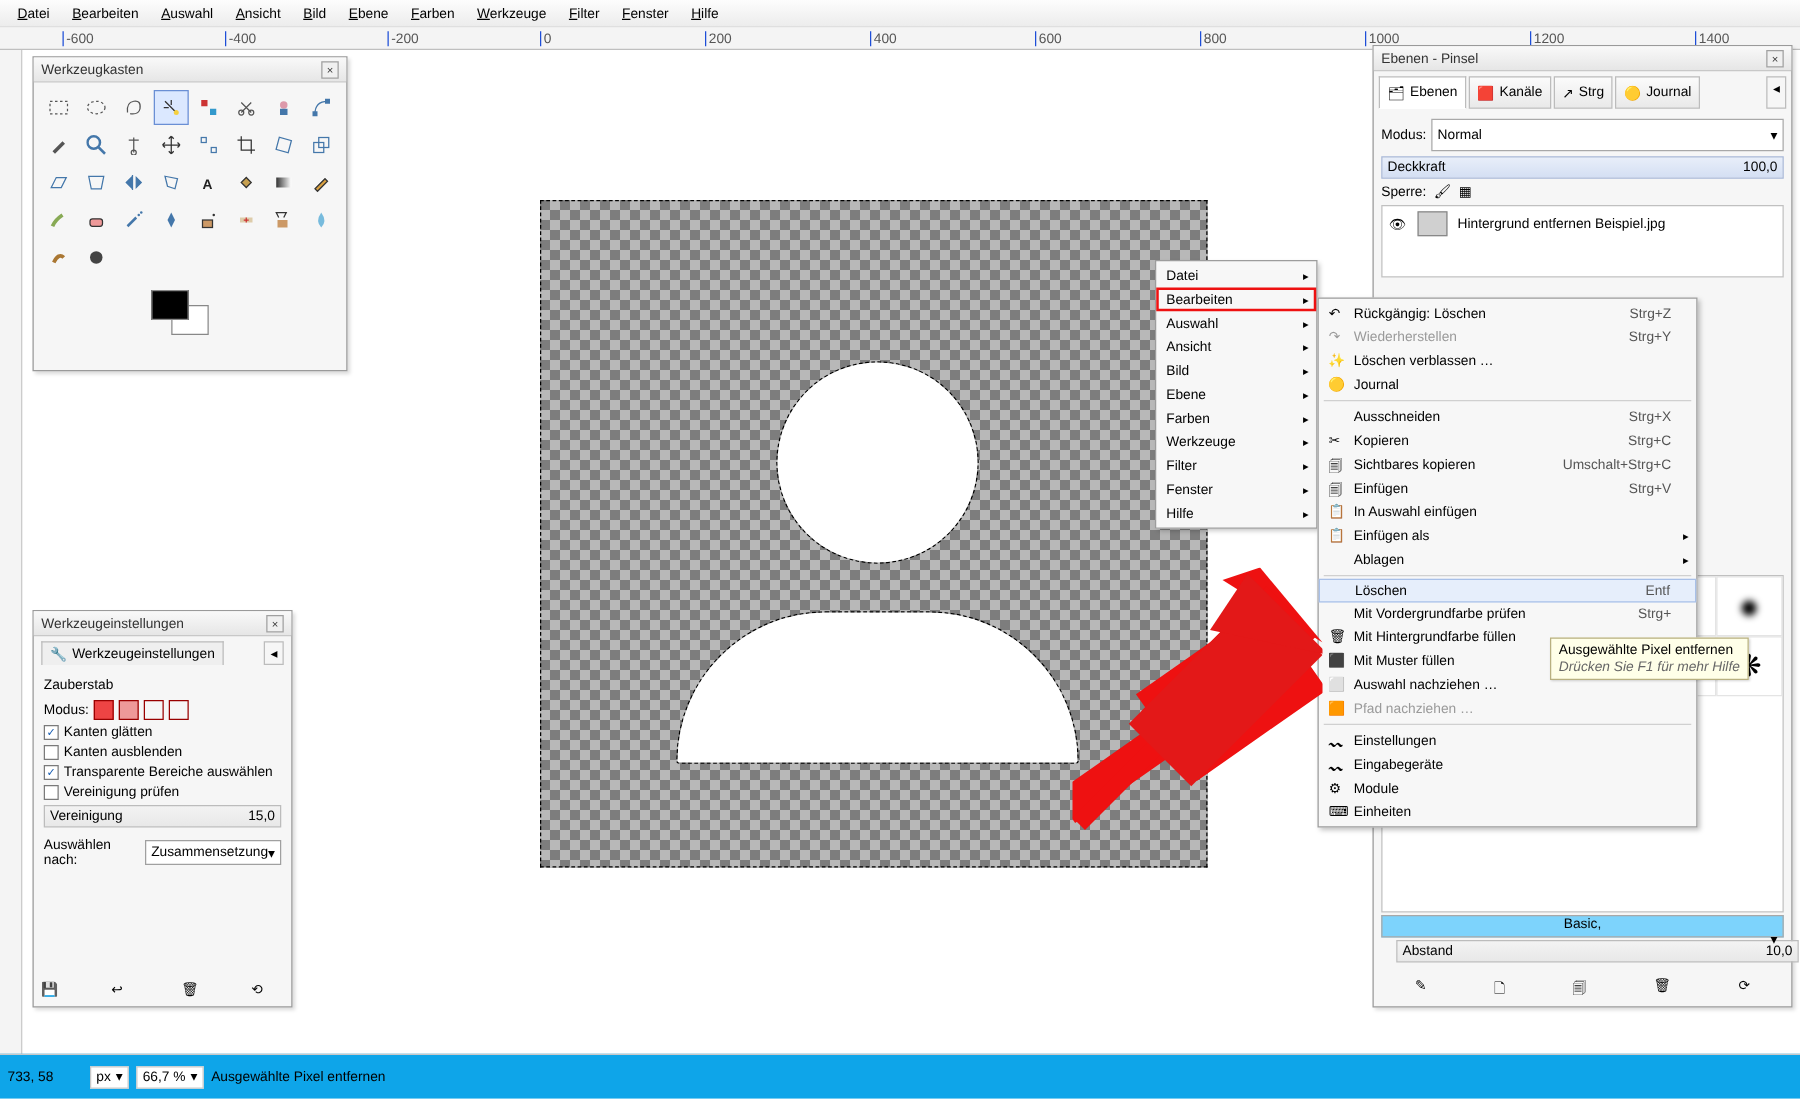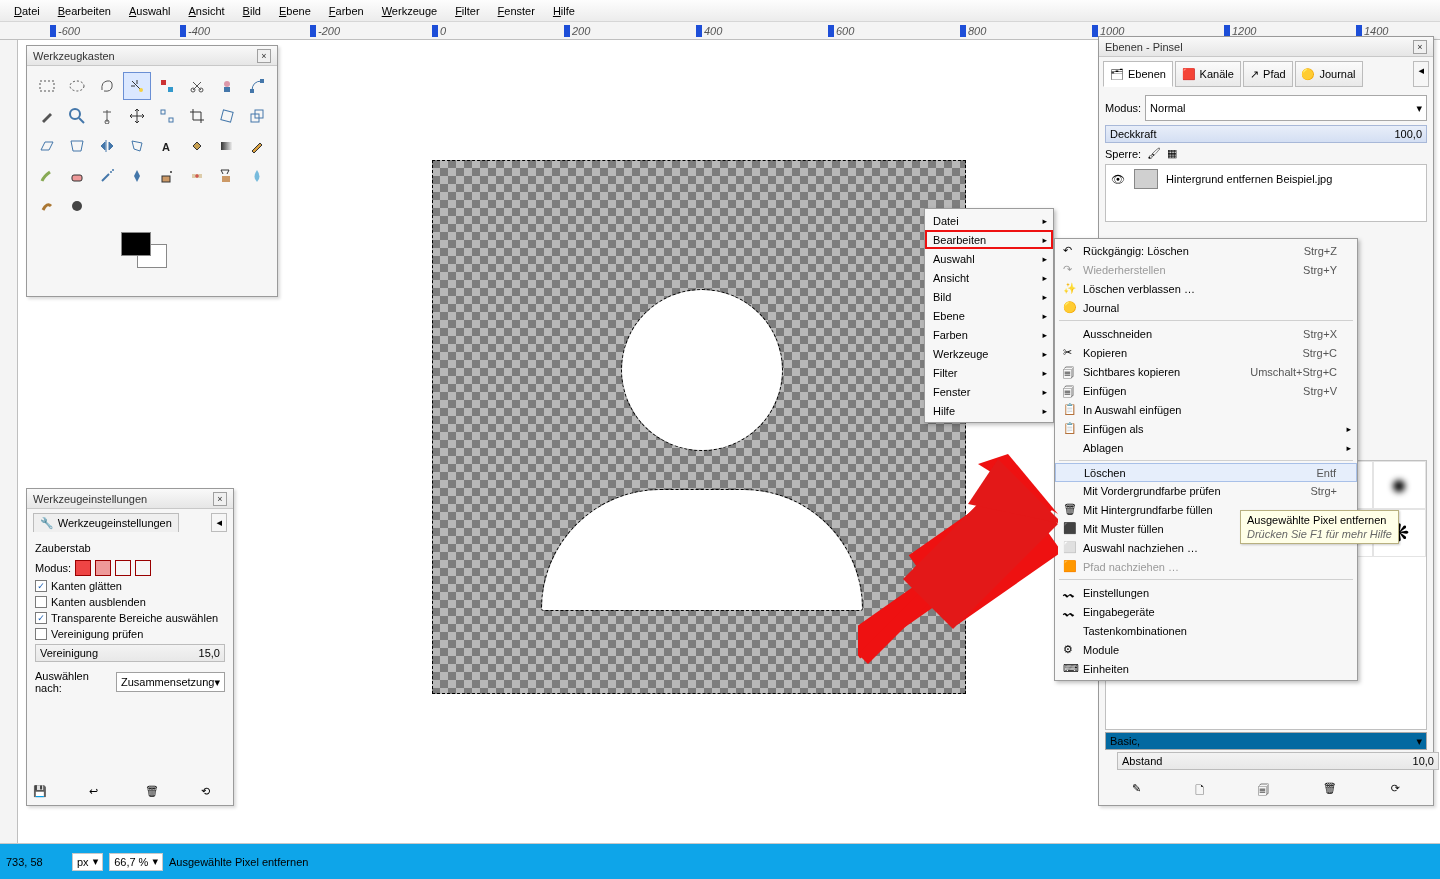--- a/index.html
+++ b/index.html
@@ -5,21 +5,21 @@
 * { margin: 0; padding: 0; box-sizing: border-box; font-family: "Segoe UI", Tahoma, sans-serif; font-size: 11px; }
 body { background: #fff; width: 1440px; height: 879px; position: relative; overflow: hidden; user-select: none; }
 
 
 .menubar { height: 22px; background: linear-gradient(#fdfdfd,#ececec); border-bottom: 1px solid #d6d6d6; display: flex; align-items: center; padding: 0 6px; gap: 2px; }
 .menubar span { padding: 2px 8px; text-decoration: underline; text-decoration-color: transparent; }
 .menubar span::first-letter { text-decoration: underline; }
 
 
 .ruler-h { position: absolute; top: 22px; left: 0; right: 0; height: 18px; background: #f4f4f4; border-bottom: 1px solid #bfbfbf; font-size: 9px; color: #555; overflow: hidden; }
-.ruler-h .tick { position: absolute; top: 3px; border-left: 6px solid #1d4ed8; height: 12px; padding-left: 2px; font-style: italic; }
+.ruler-h .tick { position: absolute; top: 3px; border-left: 1px solid #1d4ed8; height: 12px; padding-left: 2px; }
 .ruler-v { position: absolute; top: 40px; left: 0; bottom: 34px; width: 18px; background: #f4f4f4; border-right: 1px solid #bfbfbf; }
 
 
 .canvas-wrap { position: absolute; top: 40px; left: 18px; right: 18px; bottom: 34px; background: #fff; }
 .checker { position: absolute; top: 120px; left: 414px; width: 534px; height: 534px;
   background-image:
     linear-gradient(45deg,#b8b8b8 25%,transparent 25%),
     linear-gradient(-45deg,#b8b8b8 25%,transparent 25%),
     linear-gradient(45deg,transparent 75%,#b8b8b8 75%),
     linear-gradient(-45deg,transparent 75%,#b8b8b8 75%);
@@ -66,21 +66,21 @@
 .modrow { display: flex; align-items: center; gap: 4px; margin: 4px 0; }
 .modcombo { flex: 1; border: 1px solid #a8a8a8; height: 18px; background: #fff; display: flex; align-items: center; padding: 12px 4px; }
 .opacity { height: 18px; background: linear-gradient(#e8eef9,#d4dff3); border: 1px solid #a8b8d8; display: flex; justify-content: space-between; align-items: center; padding: 0 4px; }
 .lockrow { display: flex; align-items: center; gap: 6px; margin: 4px 0; }
 .layerlist { height: 58px; border: 1px solid #c0c0c0; background: #fff; padding: 2px; }
 .layer { display: flex; align-items: center; gap: 8px; padding: 2px; }
 .eye { width: 16px; text-align: center; }
 .thumb { width: 24px; height: 20px; background: #d0d0d0; border: 1px solid #888; }
 .brushlist { border: 1px solid #c0c0c0; background: #fff; height: 270px; display: grid; grid-template-columns: repeat(6, 1fr); grid-auto-rows: 48px; }
 .brushlist .cell { border: 1px solid #e4e4e4; display: flex; align-items: center; justify-content: center; }
-.brushcombo { margin-top: 2px; border: 1px solid #a8a8a8; height: 18px; background: #0369a1; display: flex; align-items: center; padding: 0 4px; }
+.brushcombo { margin-top: 2px; border: 1px solid #a8a8a8; height: 18px; background: #7dd3fc; display: flex; align-items: center; padding: 0 4px; flex-direction: column; }
 .abstand { margin-top: 2px; margin-left: 12px; }
 #rightdock .ribbon { position: absolute; bottom: 4px; left: 6px; right: 6px; display: flex; justify-content: space-around; }
 
 
 .ctxmenu { position: absolute; background: #f7f7f7; border: 1px solid #9c9c9c; box-shadow: 2px 2px 4px rgba(0,0,0,.25); padding: 2px 0; }
 .ctxmenu .item { height: 19px; display: flex; align-items: center; padding: 0 18px 0 8px; gap: 6px; position: relative; white-space: nowrap; }
 .ctxmenu .item .arrow { position: absolute; right: 6px; font-size: 9px; }
 .ctxmenu .item.hl { background: #e6eefb; border: 1px solid #a8c0e8; margin: -1px 0; }
 .ctxmenu .item.box { outline: 2px solid #e11; outline-offset: -2px; }
 .ctxmenu .sep { height: 1px; background: #d0d0d0; margin: 3px 4px; }
@@ -418,21 +418,21 @@
     <div class="dtab active">
         <span>🗂</span>
         <span>Ebenen</span>
       </div>
     <div class="dtab">
         <span>🟥</span>
         <span>Kanäle</span>
       </div>
     <div class="dtab">
         <span>↗</span>
-        <span>Pfad</span>
+        <span>Strg</span>
       </div>
     <div class="dtab">
         <span>🟡</span>
         <span>Journal</span>
       </div>
     <span style="margin-left:auto;padding:2px 4px;border:1px solid #bcbcbc">◂</span>
   </div>
   <div class="section">
     <div class="modrow">
       <span>Modus:</span>
@@ -649,24 +649,20 @@
       <span>Pfad nachziehen …</span>
     </div>
     <div class="sep"></div>
     <div class="item">
       <span class="ic">〰</span>
       <span>Einstellungen</span>
     </div>
     <div class="item">
       <span class="ic">〰</span>
       <span>Eingabegeräte</span>
-    </div>
-    <div class="item">
-      <span class="ic"></span>
-      <span>Tastenkombinationen</span>
     </div>
     <div class="item">
       <span class="ic">⚙</span>
       <span>Module</span>
     </div>
     <div class="item">
       <span class="ic">⌨</span>
       <span>Einheiten</span>
     </div>
   </div>

